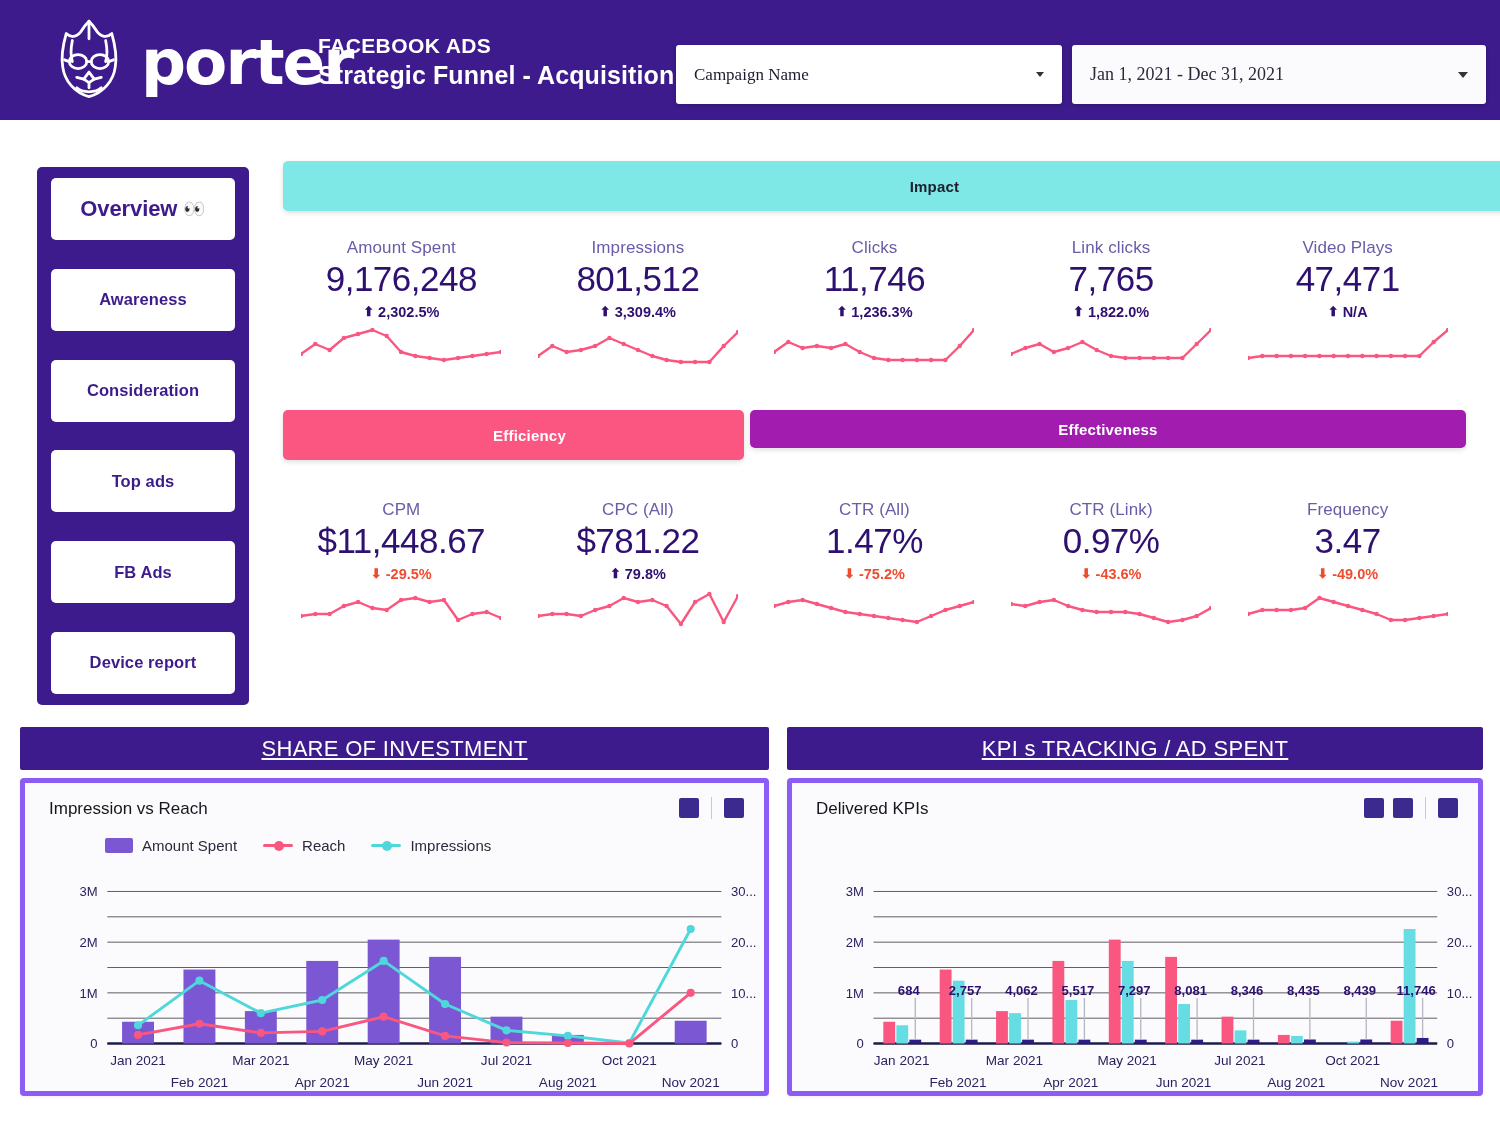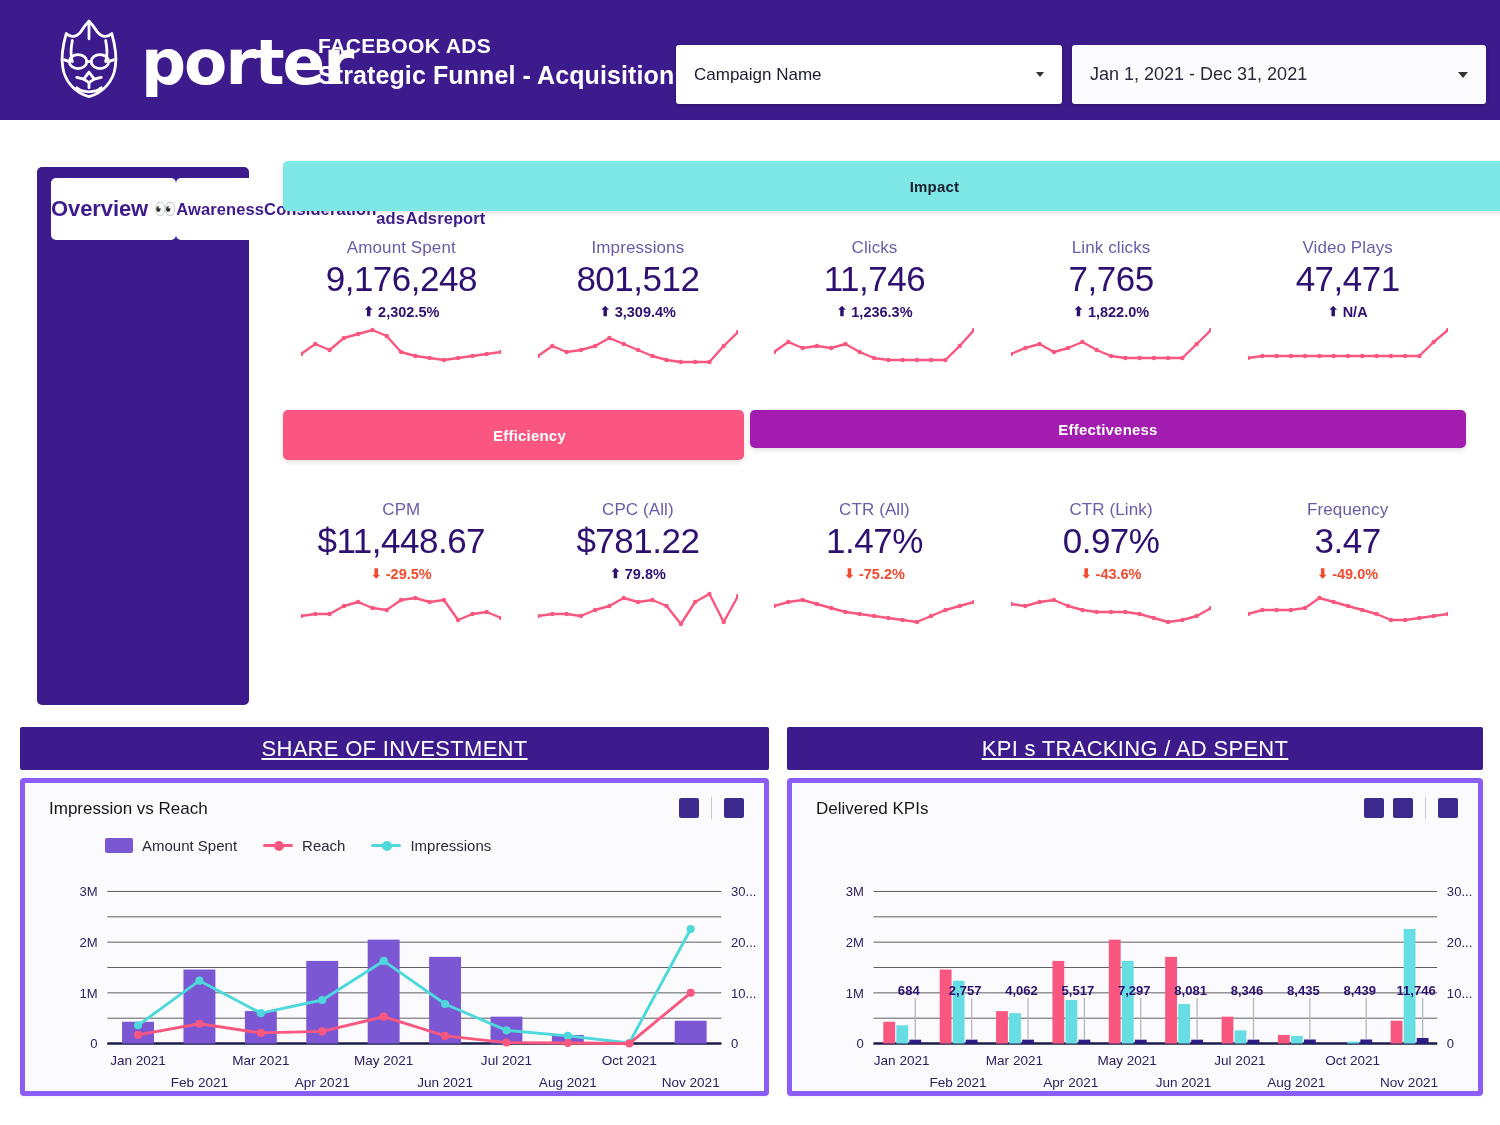--- a/index.html
+++ b/index.html
@@ -26,30 +26,30 @@
   .title-small { font-size:21px; font-weight:600; letter-spacing:.4px; line-height:1.25; }
   .title-big { font-size:25px; font-weight:700; letter-spacing:.1px; line-height:1.3; }
 
   .select-box {
     position:absolute; background:#fff; border-radius:3px;
     display:flex; align-items:center; justify-content:space-between;
     padding:0 18px; box-shadow:0 1px 4px rgba(0,0,0,.25);
   }
   #campaign-select { left:676px; top:45px; width:386px; height:59px; }
   #daterange-select { left:1072px; top:45px; width:414px; height:59px; background:#fbfbfd; }
-  .select-text { font-size:17px; color:#1b1b2f; font-weight:500; }
+  .select-text { font-size:17px; color:#1b1b2f; font-weight:500;font-family:Liberation Serif, serif; }
   #daterange-select .select-text { font-size:18px; color:#2a2a3a; }
   .caret { width:0;height:0;border-left:5px solid transparent;border-right:5px solid transparent;border-top:6px solid #333; }
   .caret.small { border-left-width:4px;border-right-width:4px;border-top-width:5px; }
 
   
   .sidebar {
     position:absolute; left:37px; top:167px; width:212px; height:538px;
     background:#3D1B8C; border-radius:5px; padding:11px 14px;
-    display:flex; justify-content:space-between;
+    display:flex; flex-direction:column; justify-content:space-between;
   }
   .nav-item {
     background:#fff; border-radius:5px; height:62px;
     display:flex; align-items:center; justify-content:center;
     color:#3D1B8C; font-weight:700; font-size:16.5px; letter-spacing:.1px;
   }
   .nav-item.active { font-size:22px; letter-spacing:-.1px; }
   .eyes { font-size:18px; margin-left:6px; }
 
   

